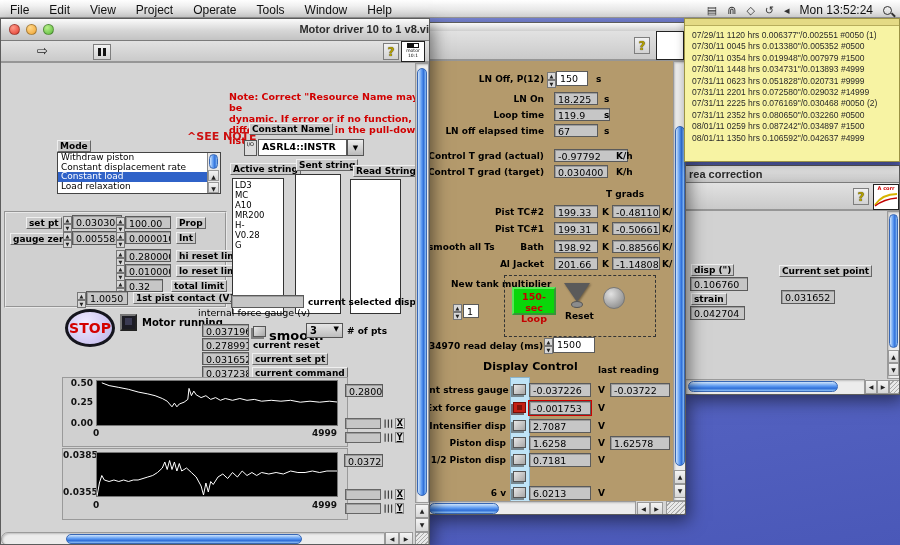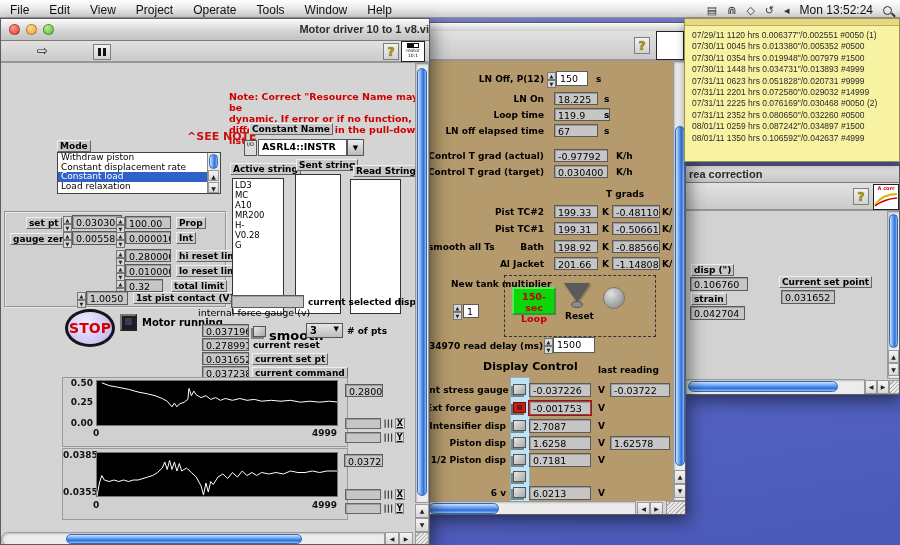--- a/index.html
+++ b/index.html
@@ -115,21 +115,21 @@
           <path d="M1,14 Q8,3 23,3" stroke="#d8b400" stroke-width="2" fill="none"></path>
           <path d="M1,15 Q10,8 23,7" stroke="#c00000" stroke-width="1.5" fill="none"></path>
         </svg>
       </div>
     </div>
     <div class="abs" style="left:0;top:45px;width:216px;height:168px;background:#d2d2d2">
       <span class="rlbl" style="position:absolute;left:6px;top:53px">disp (")</span>
       <div class="val" style="left:5px;top:66px;width:58px;height:14px">0.106760</div>
       <span class="rlbl" style="position:absolute;left:6px;top:82px">strain</span>
       <div class="val" style="left:5px;top:95px;width:55px;height:14px">0.042704</div>
-      <span class="rlbl" style="position:absolute;left:94px;top:65px">Current set point</span>
+      <span class="rlbl" style="position:absolute;left:94px;top:54px">Current set point</span>
       <div class="val" style="left:96px;top:79px;width:54px;height:14px">0.031652</div>
     </div>
     <div class="trk" style="left:202px;top:45px;width:13px;height:168px">
       <div class="thv" style="left:1px;top:2px;width:9px;height:134px"></div>
       <div class="sarr" style="left:0;top:138px;width:11px;height:13px">▲</div>
       <div class="sarr" style="left:0;top:151px;width:11px;height:13px">▼</div>
     </div>
     <div class="trk" style="left:0;top:213px;width:180px;height:16px">
       <div class="thh" style="left:2px;top:1px;width:150px;height:11px"></div>
     </div>
@@ -162,21 +162,21 @@
 
       <div class="tanlbl" style="left:0;top:49px;width:118px">Loop time</div>
       <div class="val" style="left:128px;top:47px;width:56px;height:13px">119.9</div>
       <div class="tanlbl l" style="left:178px;top:49px">s</div>
 
       <div class="tanlbl" style="left:0;top:65px;width:118px">LN  off elapsed time</div>
       <div class="val" style="left:128px;top:63px;width:44px;height:13px">67</div>
       <div class="tanlbl l" style="left:178px;top:65px">s</div>
 
       <div class="tanlbl" style="left:0;top:90px;width:118px">Control T grad (actual)</div>
-      <div class="val" style="left:128px;top:88px;width:54px;height:13px">-0.97792</div>
+      <div class="val" style="left:128px;top:88px;width:74px;height:13px">-0.97792</div>
       <div class="tanlbl l" style="left:190px;top:90px">K/h</div>
 
       <div class="tanlbl" style="left:0;top:106px;width:118px">Control T grad (target)</div>
       <div class="val" style="left:128px;top:104px;width:54px;height:13px">0.030400</div>
       <div class="tanlbl l" style="left:190px;top:106px">K/h</div>
 
       <div class="tanlbl l" style="left:180px;top:128px">T grads</div>
 
       <div class="tanlbl" style="left:0;top:146px;width:118px">Pist TC#2</div>
       <div class="val" style="left:128px;top:144px;width:44px;height:13px">199.33</div>

